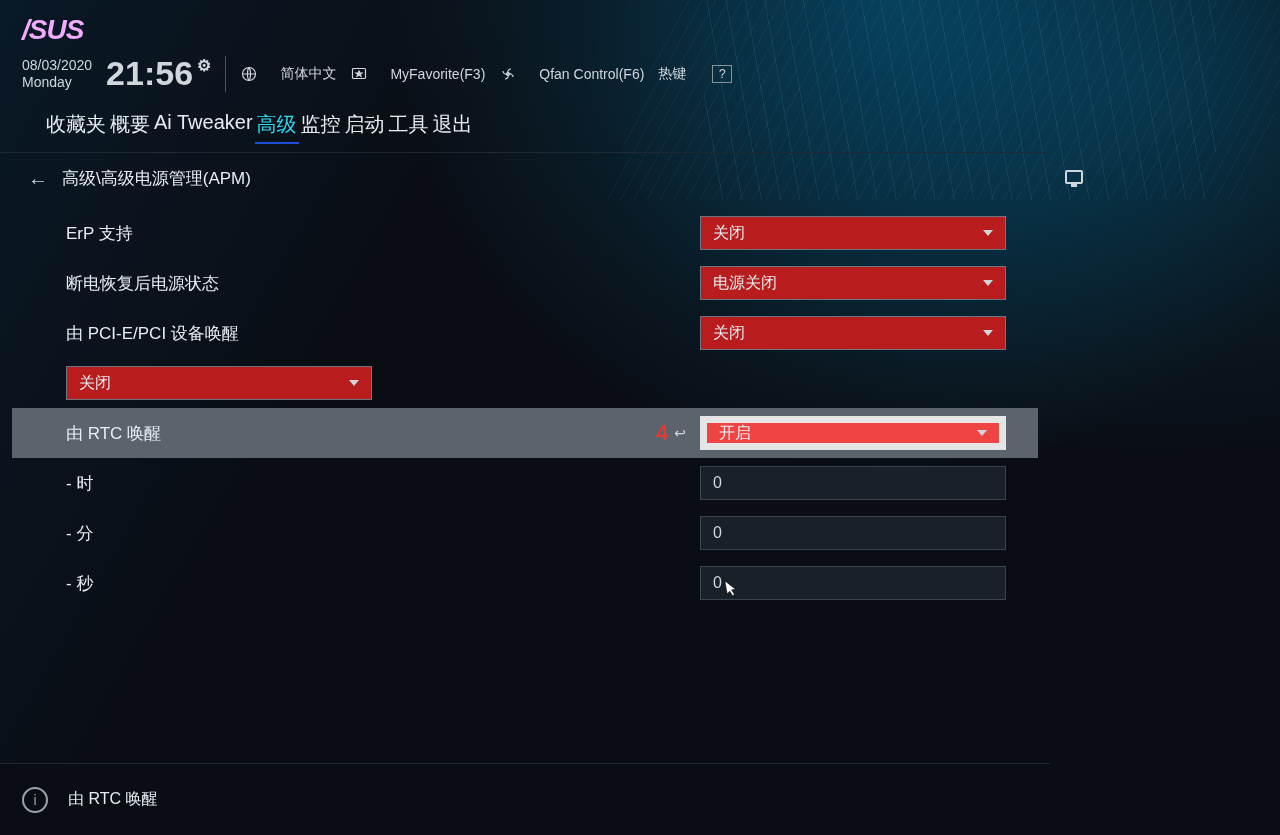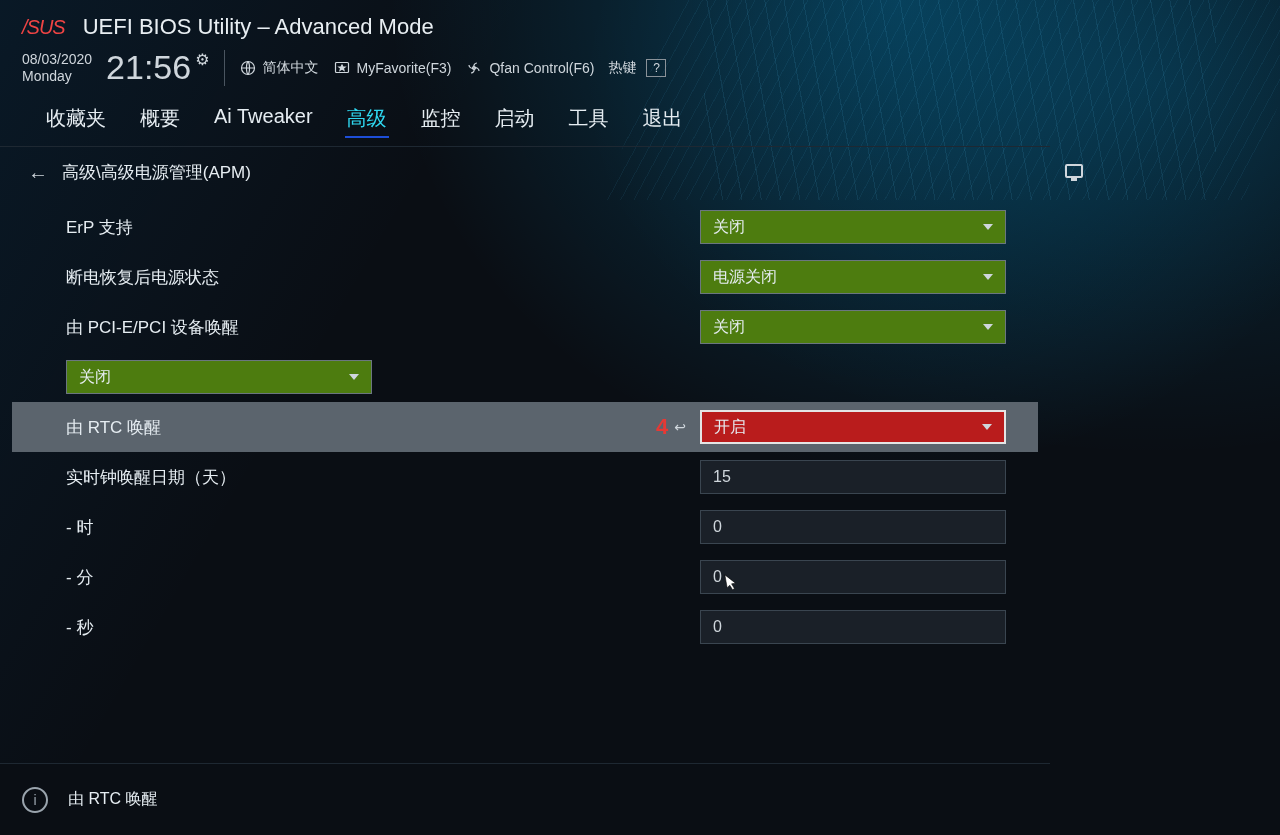--- a/index.html
+++ b/index.html
@@ -8,46 +8,46 @@
   radial-gradient(ellipse at 70% 0%,rgba(0,180,255,.25),transparent 40%),
   radial-gradient(ellipse at 90% 10%,rgba(0,180,255,.15),transparent 35%),
   linear-gradient(120deg,rgba(0,120,200,.1) 0%,transparent 30%),
   #0a0e14;
   pointer-events:none}
 .bg-art::before,.bg-art::after{content:"";position:absolute;top:0;height:200px;pointer-events:none}
 .bg-art::before{left:50%;width:50%;background:repeating-linear-gradient(100deg,transparent 0 12px,rgba(70,180,230,.08) 12px 13px);transform:skewX(-20deg)}
 .bg-art::after{left:55%;width:40%;background:repeating-linear-gradient(80deg,transparent 0 18px,rgba(90,200,250,.1) 18px 19px)}
 .header{position:relative;padding:14px 22px 0}
 .logo-title{display:flex;align-items:center;gap:18px}
-.logo{font-weight:400;font-style:italic;font-size:20px;color:#ef4444;letter-spacing:-1px}
+.logo{font-weight:700;font-style:italic;font-size:28px;color:#f0abfc;letter-spacing:-1px}
 .title{font-size:22px;color:#e8eef2;font-weight:300}
 .status-row{display:flex;align-items:center;gap:14px;margin-top:8px;color:#cfd6dc}
 .date-block{font-size:14px;line-height:1.2}
-.clock{font-size:34px;font-weight:400;display:flex;align-items:flex-start}
+.clock{font-size:34px;font-weight:700;display:flex;align-items:flex-start}
 .gear{font-size:16px;margin-left:4px;margin-top:2px}
 .vdiv{width:1px;height:36px;background:#4a5560}
-.status-item{display:flex;align-items:center;gap:6px;font-size:14px;color:#cfd6dc}
+.status-item{display:flex;align-items:center;gap:22px;font-size:14px;color:#cfd6dc}
 .hotkey-box{display:inline-flex;align-items:center;justify-content:center;width:20px;height:18px;border:1px solid #8a9299;font-size:12px;margin-left:4px}
-.tabs{display:flex;gap:30px;padding:14px 44px 8px;position:relative}
+.tabs{display:flex;padding:14px 44px 8px;position:relative}
 .tab{font-size:20px;color:#e6edf2;cursor:pointer;padding:4px 2px}
 .tab.active{color:#2fd7f0;border-bottom:2px solid #1d4ed8}
 .main{display:flex;height:calc(100% - 146px)}
 .content{flex:1;position:relative;border-top:1px solid #1e2832}
 .side{width:230px;background:#0d1218;border-left:1px solid #1e2832;border-top:1px solid #1e2832;padding:12px 14px;font-size:14px}
 .breadcrumb{display:flex;align-items:center;gap:14px;padding:14px 28px;color:#e6edf2;font-size:17px}
 .back-arrow{font-size:20px;color:#cfd6dc;cursor:pointer}
 .settings{padding:4px 12px}
 .row{display:flex;align-items:center;height:50px;padding:0 32px 0 54px}
 .row.highlight{background:#5b646d}
 .row-label{flex:1;font-size:17px;color:#e6edf2}
 .marker{color:#e53935;font-weight:900;font-size:22px;margin-right:6px}
 .marker-check{color:#cfd6dc;font-size:14px;margin-right:14px}
-.dropdown{position:relative;width:306px;height:34px;border:1px solid #6b7680;background:#4d7c0f;display:flex;align-items:center;padding:0 12px;color:#e6edf2;font-size:16px;cursor:pointer}
+.dropdown{position:relative;width:306px;height:34px;border:1px solid #6b7680;background:#b91c1c;display:flex;align-items:center;padding:0 12px;color:#e6edf2;font-size:16px;cursor:pointer}
 .dropdown .caret{position:absolute;right:12px;width:0;height:0;border-left:5px solid transparent;border-right:5px solid transparent;border-top:6px solid #cfd6dc}
-.dropdown.hl{border:2px solid #e5e5e5;background:#b91c1c}
+.dropdown.hl{border:7px solid #e5e5e5;background:#ef4444}
 .textin{width:306px;height:34px;border:1px solid #3a4550;background:#1a2028;display:flex;align-items:center;padding:0 12px;color:#cfd6dc;font-size:16px}
 .cursor-ptr{position:absolute;left:721px;top:425px;color:#eef3f7;font-size:18px;pointer-events:none;transform:rotate(-10deg)}
 .footer{position:absolute;bottom:0;left:0;right:230px;height:72px;border-top:1px solid #1e2832;display:flex;align-items:center;gap:20px;padding:0 22px;background:#0a0e14}
 .info-icon{width:26px;height:26px;border:2px solid #9aa4ad;border-radius:50%;display:flex;align-items:center;justify-content:center;font-size:14px;color:#9aa4ad}
 .side-head{display:flex;align-items:center;gap:8px;font-size:18px;color:#e6edf2;margin-bottom:10px}
 .mon-icon{width:18px;height:14px;border:2px solid #cfd6dc;border-radius:2px;position:relative}
 .mon-icon::after{content:"";position:absolute;bottom:-5px;left:4px;width:6px;height:3px;background:#cfd6dc}
 .sec-title{color:#2fd7f0;font-size:17px;margin:12px 0 8px;font-weight:500}
 .stat-row{display:flex;gap:40px;margin-bottom:4px}
 .stat{min-width:80px}
@@ -56,21 +56,20 @@
 .hr{height:1px;background:#1e2832;margin:10px 0}
 .icon-sm{display:inline-flex;width:18px;height:18px;align-items:center;justify-content:center}
 </style>
 </head>
 <body>
 <div class="bg-art"></div>
 
 <div class="header">
   <div class="logo-title">
     <div class="logo">/SUS</div>
-    <div class="title">UEFI BIOS Utility – Advanced Mode</div>
   </div>
   <div class="status-row">
     <div class="date-block">
       <div>08/03/2020</div>
       <div>Monday</div>
     </div>
     <div class="clock">
       <span>21:56</span>
       <span class="gear">⚙</span>
     </div>
@@ -157,24 +156,20 @@
         <div class="row highlight">
           <div class="row-label">由 RTC 唤醒</div>
           <span class="marker">4</span>
           <span class="marker-check">↩</span>
           <div class="dropdown hl">
             <span>开启</span>
             <span class="caret"></span>
           </div>
         </div>
         <div class="row">
-          <div class="row-label">实时钟唤醒日期（天）</div>
-          <div class="textin">15</div>
-        </div>
-        <div class="row">
           <div class="row-label">- 时</div>
           <div class="textin">0</div>
         </div>
         <div class="row">
           <div class="row-label">- 分</div>
           <div class="textin">0</div>
         </div>
         <div class="row">
           <div class="row-label">- 秒</div>
           <div class="textin">0</div>

